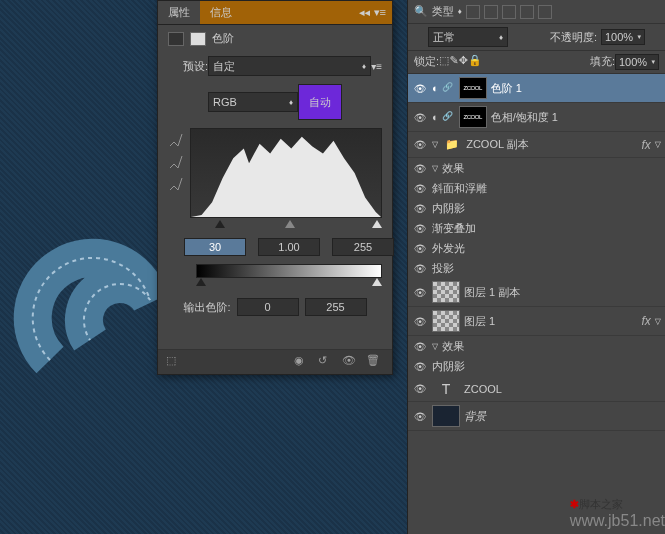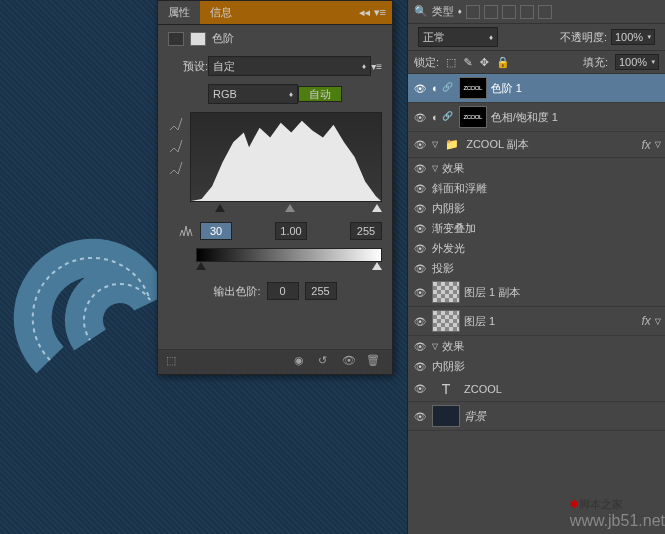--- a/index.html
+++ b/index.html
@@ -11,45 +11,45 @@
 .tabs{display:flex;background:#a16207;border-bottom:1px solid #222}
 .tab{padding:4px 10px;font-size:11px}
 .tab.active{background:#454545}
 .tabclose{margin-left:auto;padding:2px 6px;display:flex;gap:4px;align-items:center}
 .panel-title{display:flex;align-items:center;gap:6px;padding:6px 10px}
 .ticon{width:16px;height:14px;background:#333;border:1px solid #666}
 .row{display:flex;align-items:center;padding:4px 10px}
 .lbl{min-width:40px;text-align:right}
 .select{background:#333;border:1px solid #222;padding:2px 4px;height:20px;display:flex;align-items:center;justify-content:space-between;flex:1}
 .select .arrow{font-size:8px}
-.btn{background:#4d7c0f;border:1px solid #222;padding:6px 10px;height:16px;display:flex;align-items:center}
+.btn{background:#6d28d9;border:1px solid #222;padding:6px 10px;height:36px;display:flex;align-items:center}
 .hist{display:flex;gap:6px;padding:4px 10px}
 .droppers{display:flex;flex-direction:column;gap:6px;padding-top:4px}
 .dropper{width:16px;height:16px;opacity:.8}
 .histogram{flex:1;height:90px;background:linear-gradient(#2a2a2a,#383838);border:1px solid #222;position:relative}
 .histsvg{width:100%;height:100%}
 .sliders{position:relative;height:10px;margin:0 10px 4px 38px}
 .tri{position:absolute;width:0;height:0;border-left:5px solid transparent;border-right:5px solid transparent;top:-2px}
 .tri.black{border-bottom:8px solid #222;left:10%}
 .tri.gray{border-bottom:8px solid #888;left:48%}
 .tri.white{border-bottom:8px solid #ddd;right:0}
 .inputs{display:flex;gap:6px;padding:2px 10px 2px 20px;align-items:center}
 .levicon{width:16px;height:14px}
-.numbox{background:#333;border:1px solid #222;padding:2px 4px;width:32px;text-align:center;height:18px}
+.numbox{background:#333;border:1px solid #222;padding:2px 4px;width:62px;text-align:center;height:18px}
 .numbox.sel{background:#5a7a9a;color:#fff}
 .gradient{height:14px;margin:6px 10px 2px 38px;background:linear-gradient(90deg,#000,#fff);border:1px solid #222}
 .outrow{display:flex;align-items:center;gap:6px;padding:4px 10px;justify-content:center}
 .footer{position:absolute;bottom:0;left:0;right:0;display:flex;gap:6px;padding:4px 8px;border-top:1px solid #333;background:#3a3a3a}
 .ficon{width:18px;height:16px;opacity:.7}
 .spacer{flex:1}
 .layers{position:absolute;right:0;top:0;width:258px;height:534px;background:#454545;border-left:1px solid #222}
 .layertop{padding:4px 6px;display:flex;align-items:center;gap:4px;border-bottom:1px solid #333}
 .kind{width:14px;height:14px;border:1px solid #666}
-.blendrow{display:flex;padding:3px 10px;gap:4px;align-items:center;border-bottom:1px solid #333}
-.lockrow{display:flex;padding:3px 6px;gap:7px;align-items:center;border-bottom:1px solid #333}
+.blendrow{display:flex;padding:3px 20px;gap:4px;align-items:center;border-bottom:1px solid #333}
+.lockrow{display:flex;padding:3px 6px;gap:0;align-items:flex-start;border-bottom:1px solid #333}
 .pct{background:#333;border:1px solid #222;padding:1px 3px;width:44px;display:flex;justify-content:space-between;align-items:center;font-size:10px}
 .layerlist{overflow:auto;height:calc(100% - 90px)}
 .layer{display:flex;align-items:center;padding:3px 4px;border-bottom:1px solid #3a3a3a;gap:4px;min-height:26px}
 .layer.sel{background:#5a7a9a}
 .layer.sel *{color:#fff}
 .eye{width:16px;height:14px;display:flex;align-items:center;justify-content:center;font-size:10px}
 .link{width:12px;height:12px;font-size:9px}
 .thumb{width:28px;height:22px;background:#222;border:1px solid #666;flex-shrink:0}
 .thumb.zcool{background:#000;display:flex;align-items:center;justify-content:center;font-size:6px;color:#fff;letter-spacing:-.5px}
 .thumb.checker{background:repeating-conic-gradient(#888 0 25%,#ccc 0 50%) 0 0/8px 8px}

